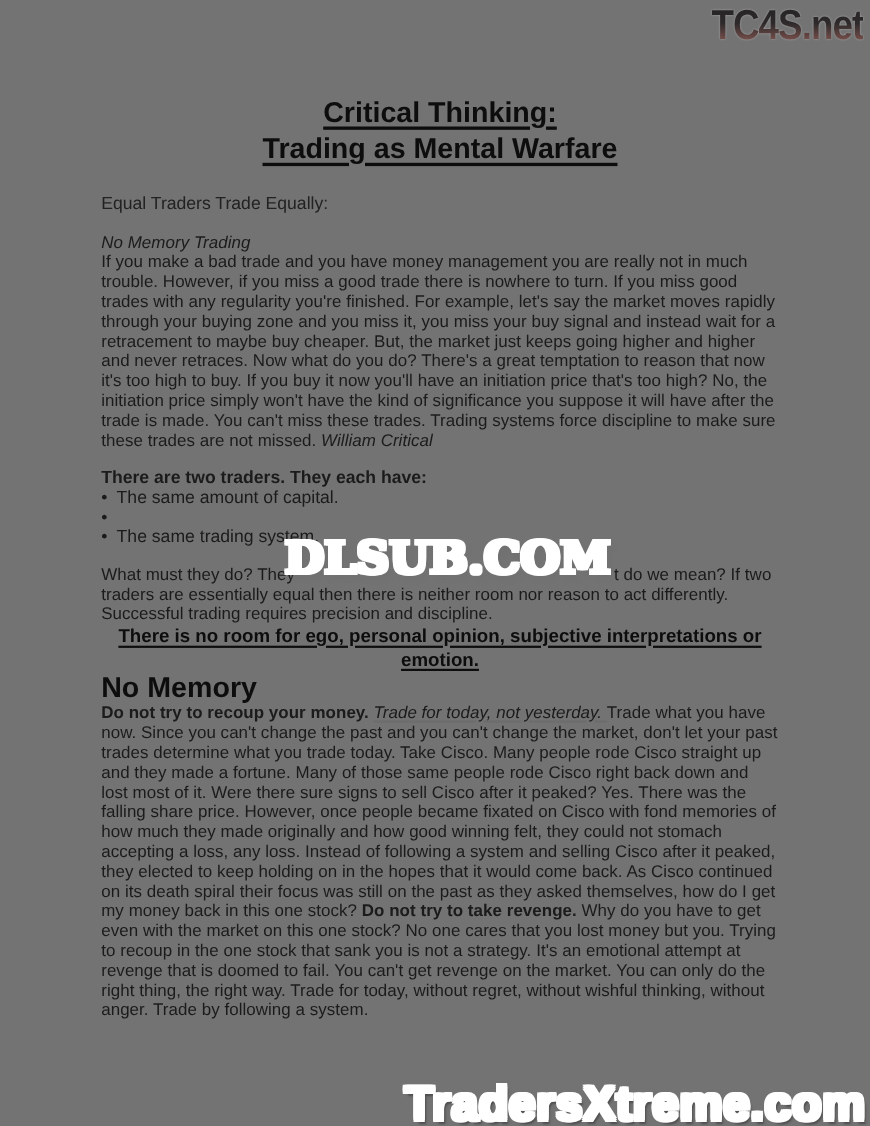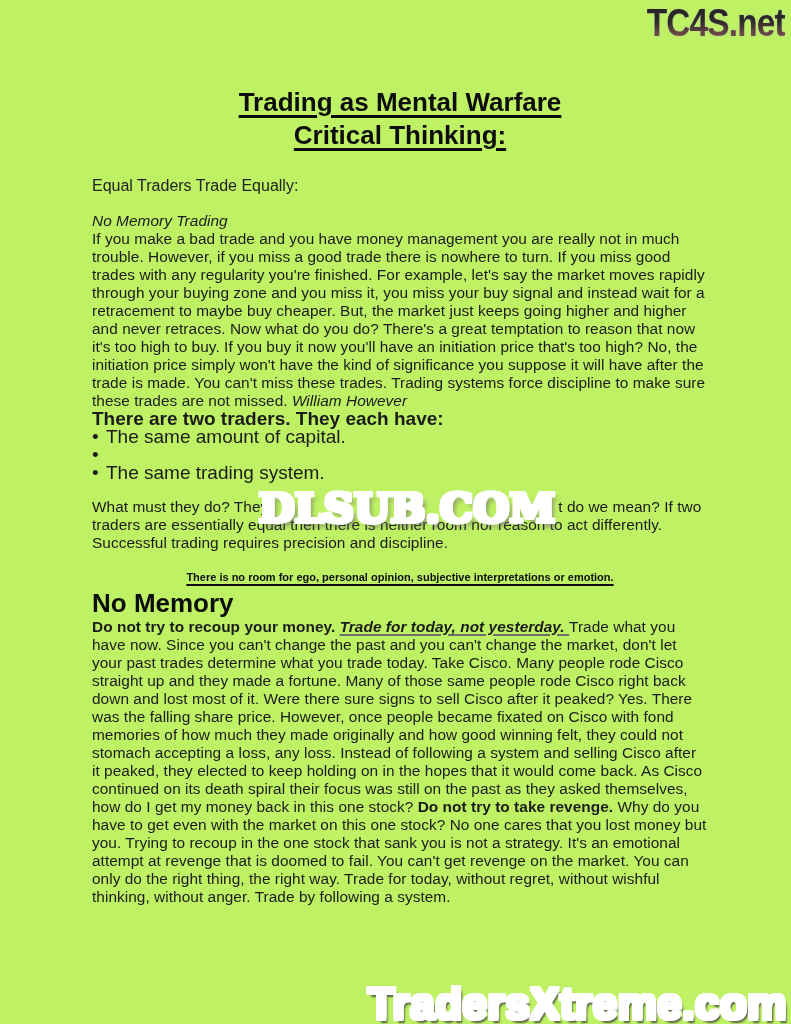--- a/index.html
+++ b/index.html
@@ -1,21 +1,21 @@
 <!DOCTYPE html>
 <html><head>
 <meta charset="utf-8">
 <style>
   * { margin: 0; padding: 0; box-sizing: border-box; }
   html, body { background: #ffffff; }
   .page {
     position: relative;
     width: 791px;
     height: 1024px;
-    background: #bef264;
+    background: #737373;
     overflow: hidden;
     font-family: "Liberation Sans", sans-serif;
     color: #1b1b1b;
   }
   .content {
     position: absolute;
     left: 92px;
     top: 0;
     width: 616px;
   }
@@ -58,30 +58,29 @@
   }
   .para {
     font-size: 15.4px;
     line-height: 18px;
     letter-spacing: 0.05px;
     color: #1b1b1b;
   }
   .p-nmt { margin-top: 14px; }
   .bi { font-weight: normal; font-style: italic; }
   .block { display: block; }
-  .two-traders { font-size: 19px; line-height: 18px; }
+  .two-traders { margin-top: 16px; font-size: 16px; line-height: 18px; }
   .bold { font-weight: bold; }
   .bullet-row { display: flex; }
   .bullet-marker { width: 14px; flex: 0 0 14px; }
   .p-whatmust { margin-top: 16px; }
   .wm-gap { display: inline-block; width: 290px; height: 1px; }
   .ego {
-    margin-top: 15px;
     text-align: center;
-    font-size: 11px;
+    font-size: 17px;
     font-weight: bold;
     line-height: 21px;
     text-decoration: underline;
     text-decoration-thickness: 2px;
     text-underline-offset: 3px;
     color: #0d0d0d;
   }
   .nm {
     margin-top: 2px;
     font-size: 26px;
@@ -89,21 +88,20 @@
     line-height: 26px;
     color: #0d0d0d;
   }
   .p-big { margin-top: 2px; }
   .iu {
     font-style: italic;
     text-decoration: underline;
     text-decoration-color: #6d6d6d;
     text-decoration-thickness: 1.5px;
     text-underline-offset: 2px;
-    font-weight: bold;
   }
   
   .dlsub {
     position: absolute;
     left: 253px;
     top: 482px;
     width: 296px;
     text-align: center;
     font-family: "DejaVu Serif", serif;
     font-weight: bold;
@@ -144,30 +142,30 @@
 </head>
 <body>
 
 <div class="page">
 
   <div class="tc4s">TC4S.net</div>
 
   <div class="content">
 
     <h1 class="title">
+      <span class="tline">Critical Thinking:</span>
       <span class="tline">Trading as Mental Warfare</span>
-      <span class="tline">Critical Thinking:</span>
     </h1>
 
     <div class="equal-heading">Equal Traders Trade Equally:</div>
 
     <p class="para p-nmt">
       <span class="bi block">No Memory Trading</span>
       <span>If you make a bad trade and you have money management you are really not in much trouble. However, if you miss a good trade there is nowhere to turn. If you miss good trades with any regularity you're finished. For example, let's say the market moves rapidly through your buying zone and you miss it, you miss your buy signal and instead wait for a retracement to maybe buy cheaper. But, the market just keeps going higher and higher and never retraces. Now what do you do? There's a great temptation to reason that now it's too high to buy. If you buy it now you'll have an initiation price that's too high? No, the initiation price simply won't have the kind of significance you suppose it will have after the trade is made. You can't miss these trades. Trading systems force discipline to make sure these trades are not missed. </span>
-      <span class="bi">William However</span>
+      <span class="bi">William Critical</span>
     </p>
 
     <div class="two-traders">
       <div class="bold">There are two traders. They each have:</div>
       <div class="bullet-row">
         <span class="bullet-marker">•</span>
         <span>The same amount of capital.</span>
       </div>
       <div class="bullet-row">
         <span class="bullet-marker">•</span>

